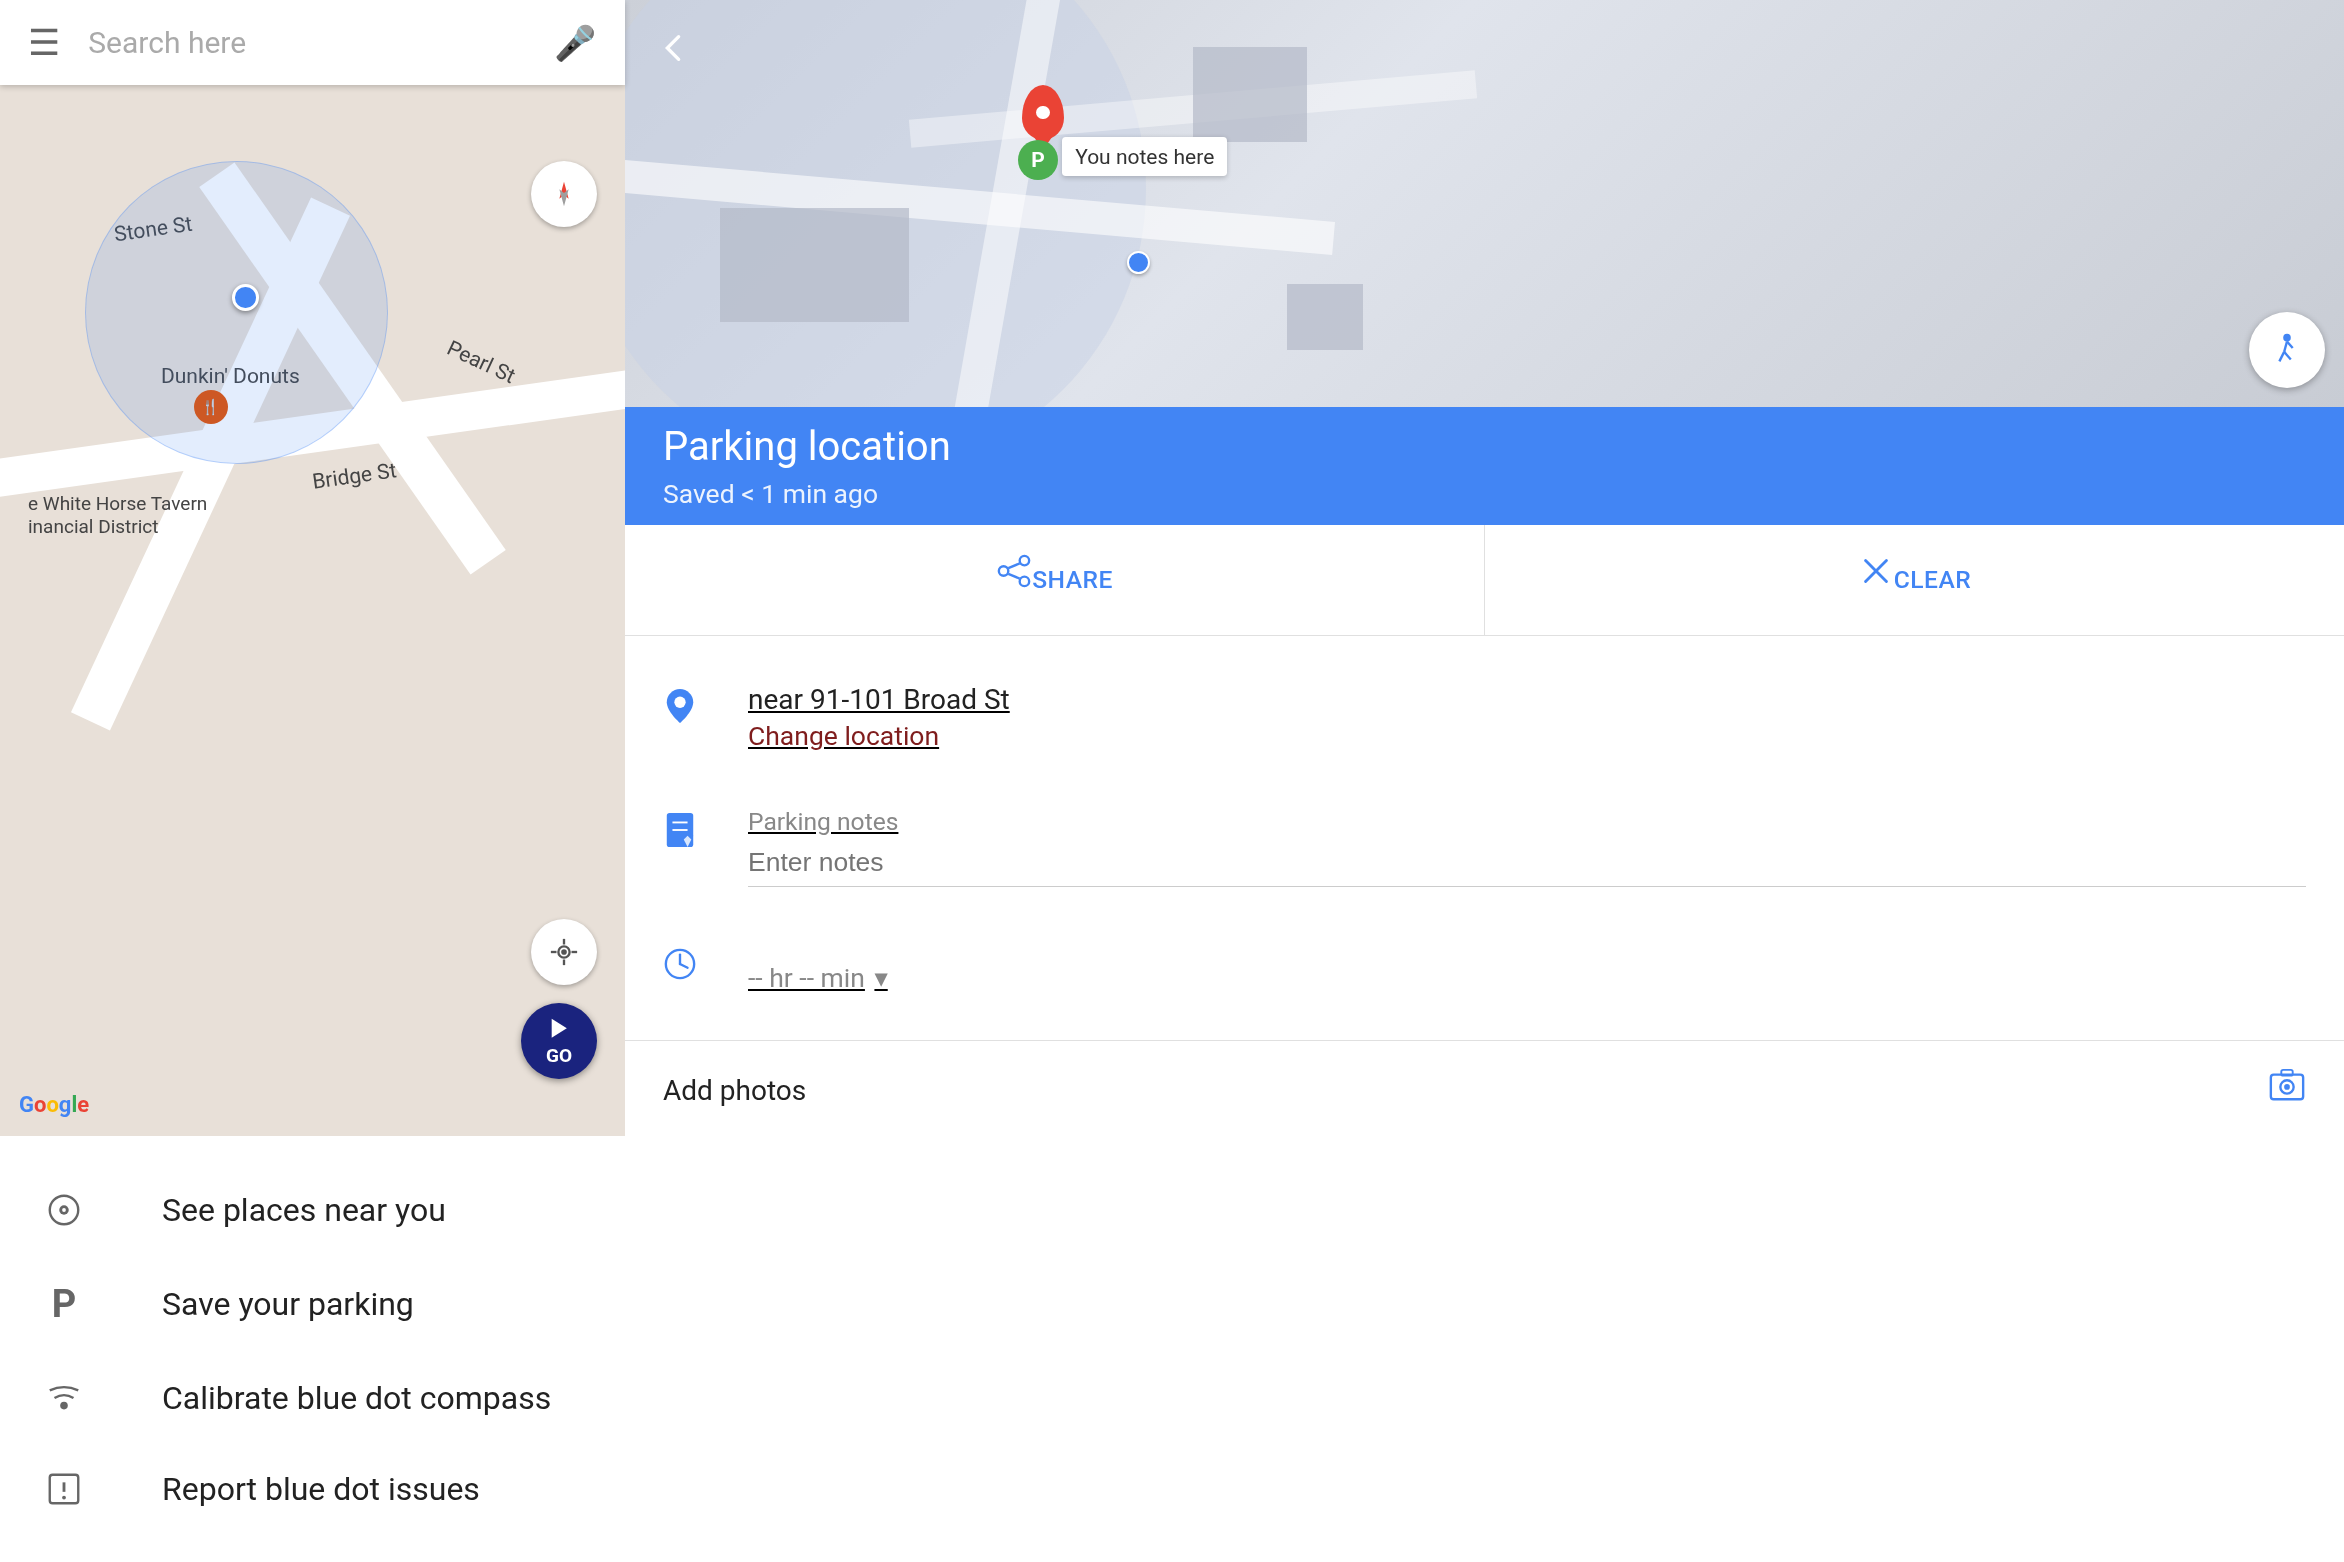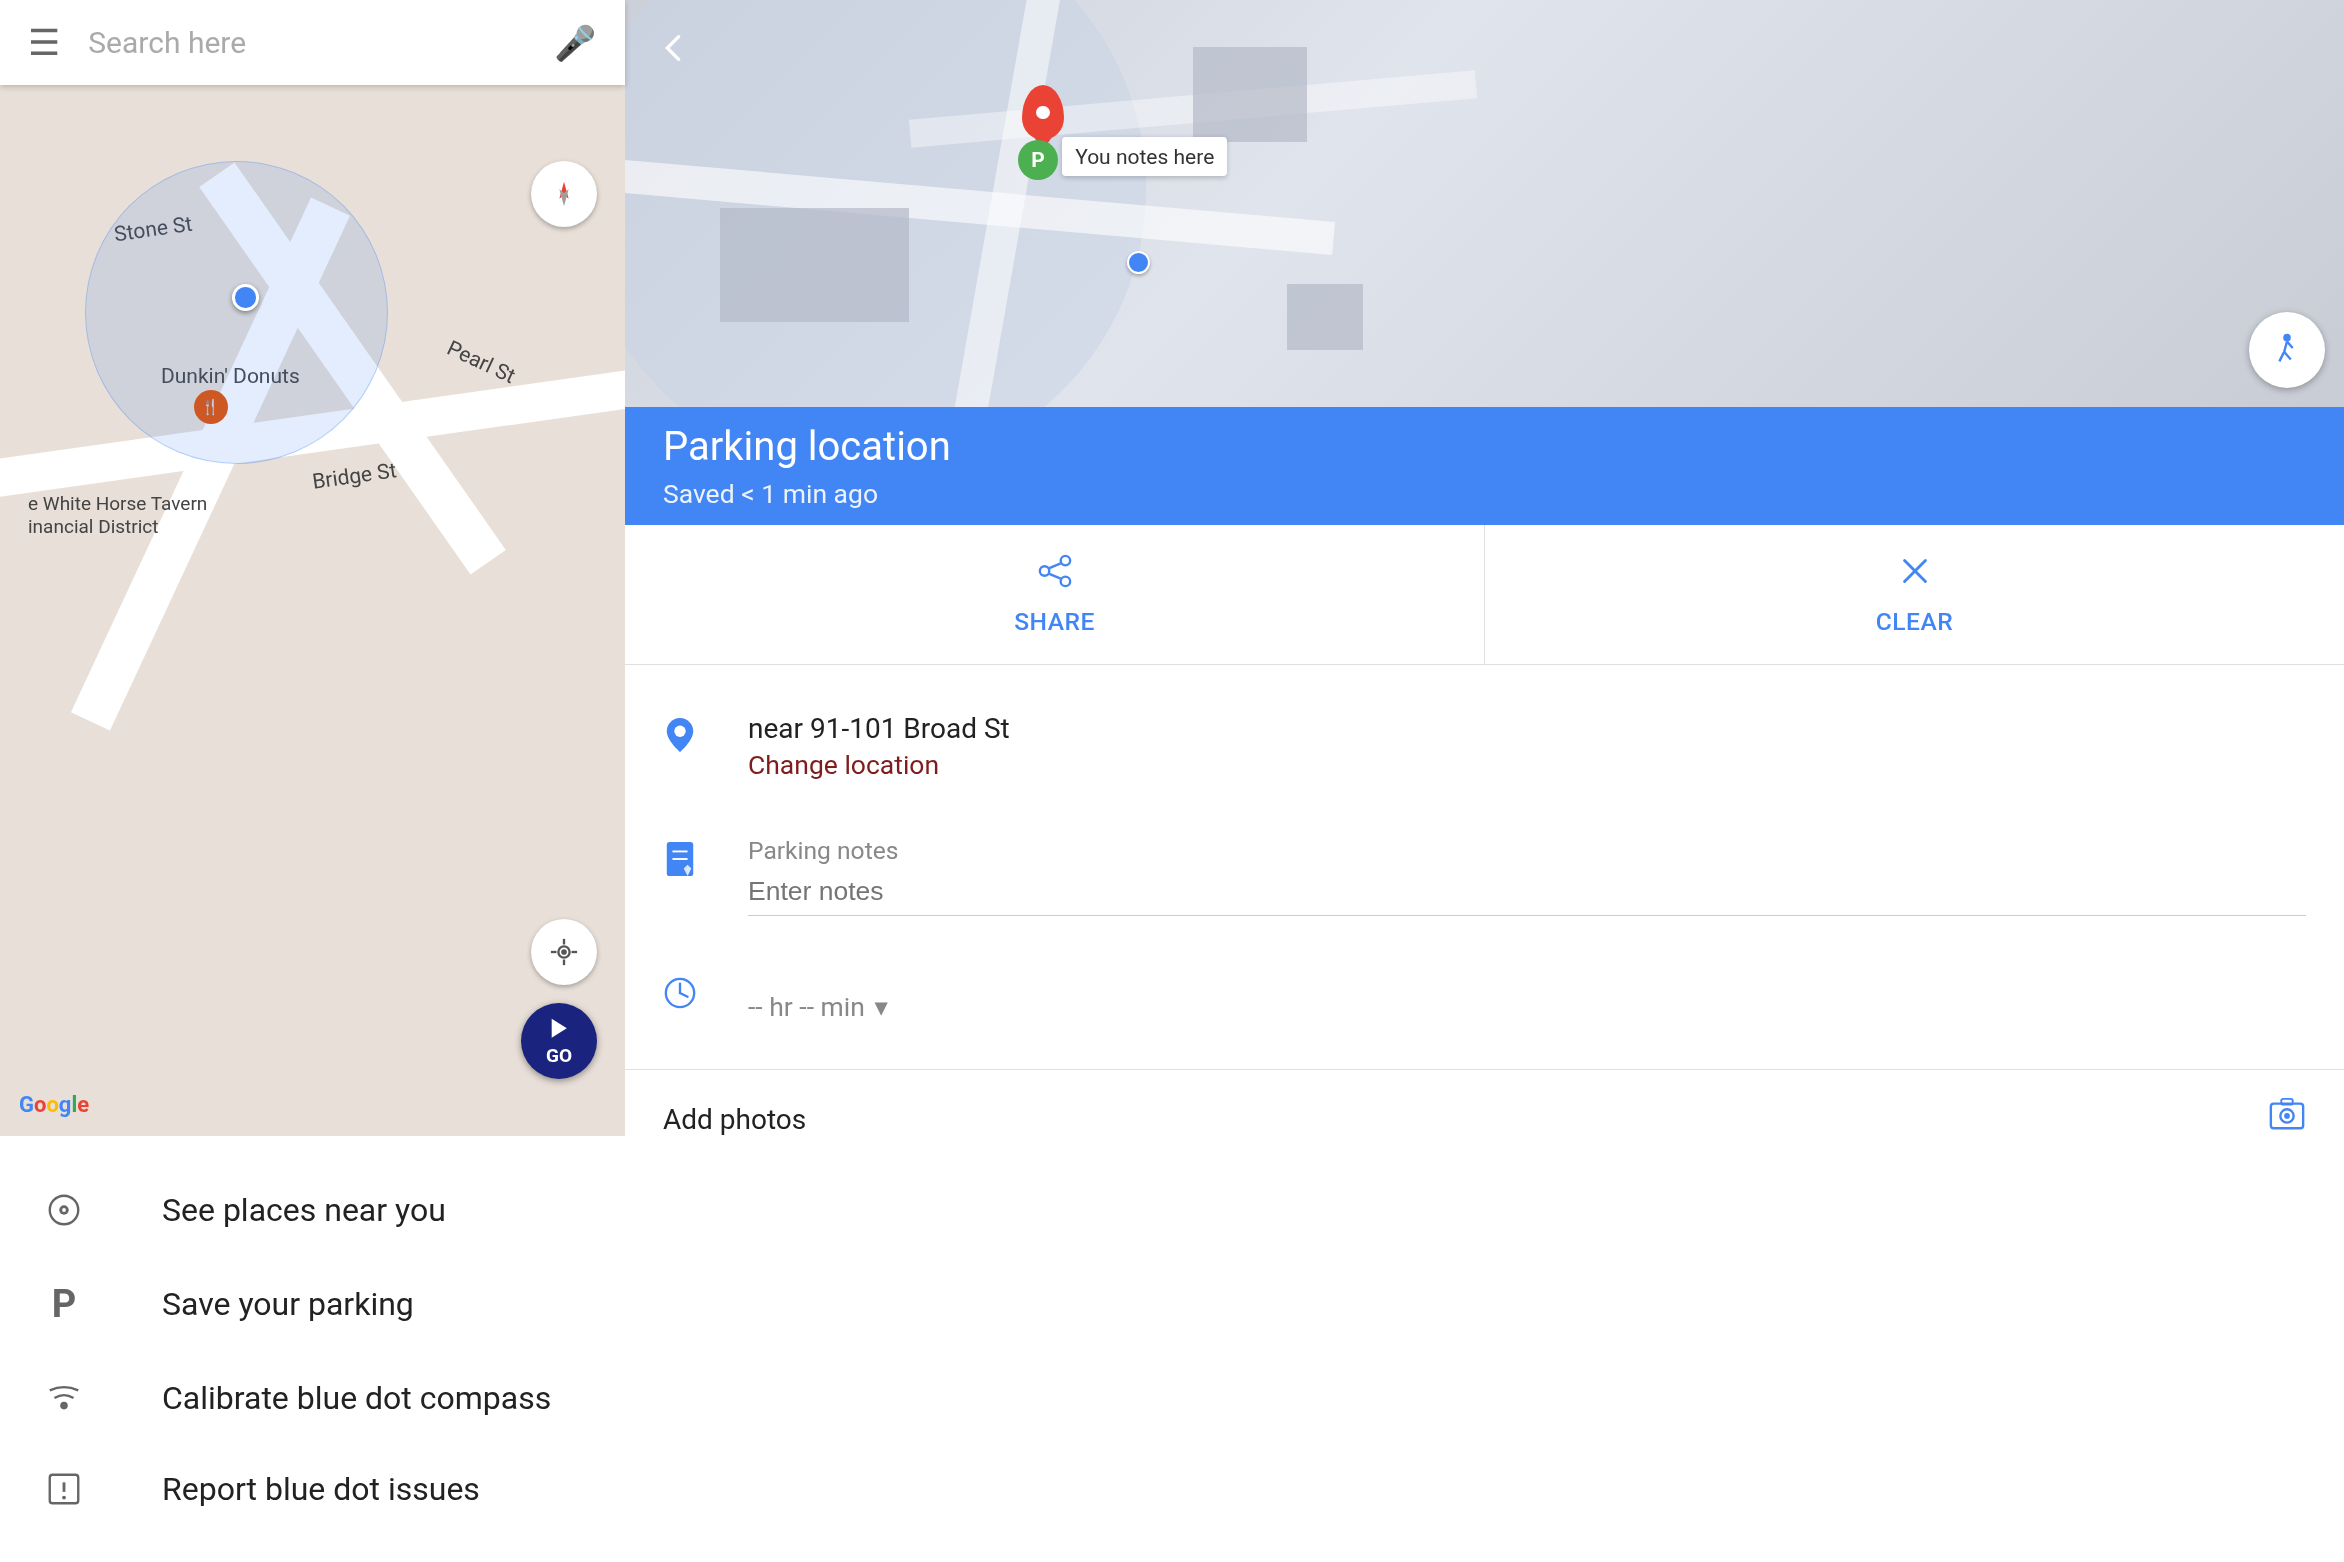--- a/index.html
+++ b/index.html
@@ -434,21 +434,20 @@
     }
 
     
     .actions-row {
       display: flex;
       border-bottom: 0.9px solid #e0e0e0;
     }
     .action-btn {
       flex: 1;
       display: flex;
-      flex-direction: column;
       align-items: center;
       justify-content: center;
       padding: 28px 19px;
       cursor: pointer;
       color: #4285F4;
     }
     .action-btn:first-child {
       border-right: 0.9px solid #e0e0e0;
     }
     .action-icon {
@@ -473,20 +472,21 @@
     .info-row-icon {
       width: 57px;
       font-size: 34px;
       color: #4285F4;
       margin-right: 28px;
       flex-shrink: 0;
       padding-top: 3.8px;
     }
     .info-row-content {
       flex: 1;
+      text-decoration: underline;
     }
     .info-row-main {
       font-size: 28px;
       color: #222;
       margin-bottom: 3.8px;
     }
     .info-row-link {
       font-size: 26.5px;
       color: #7f1d1d;
       cursor: pointer;

